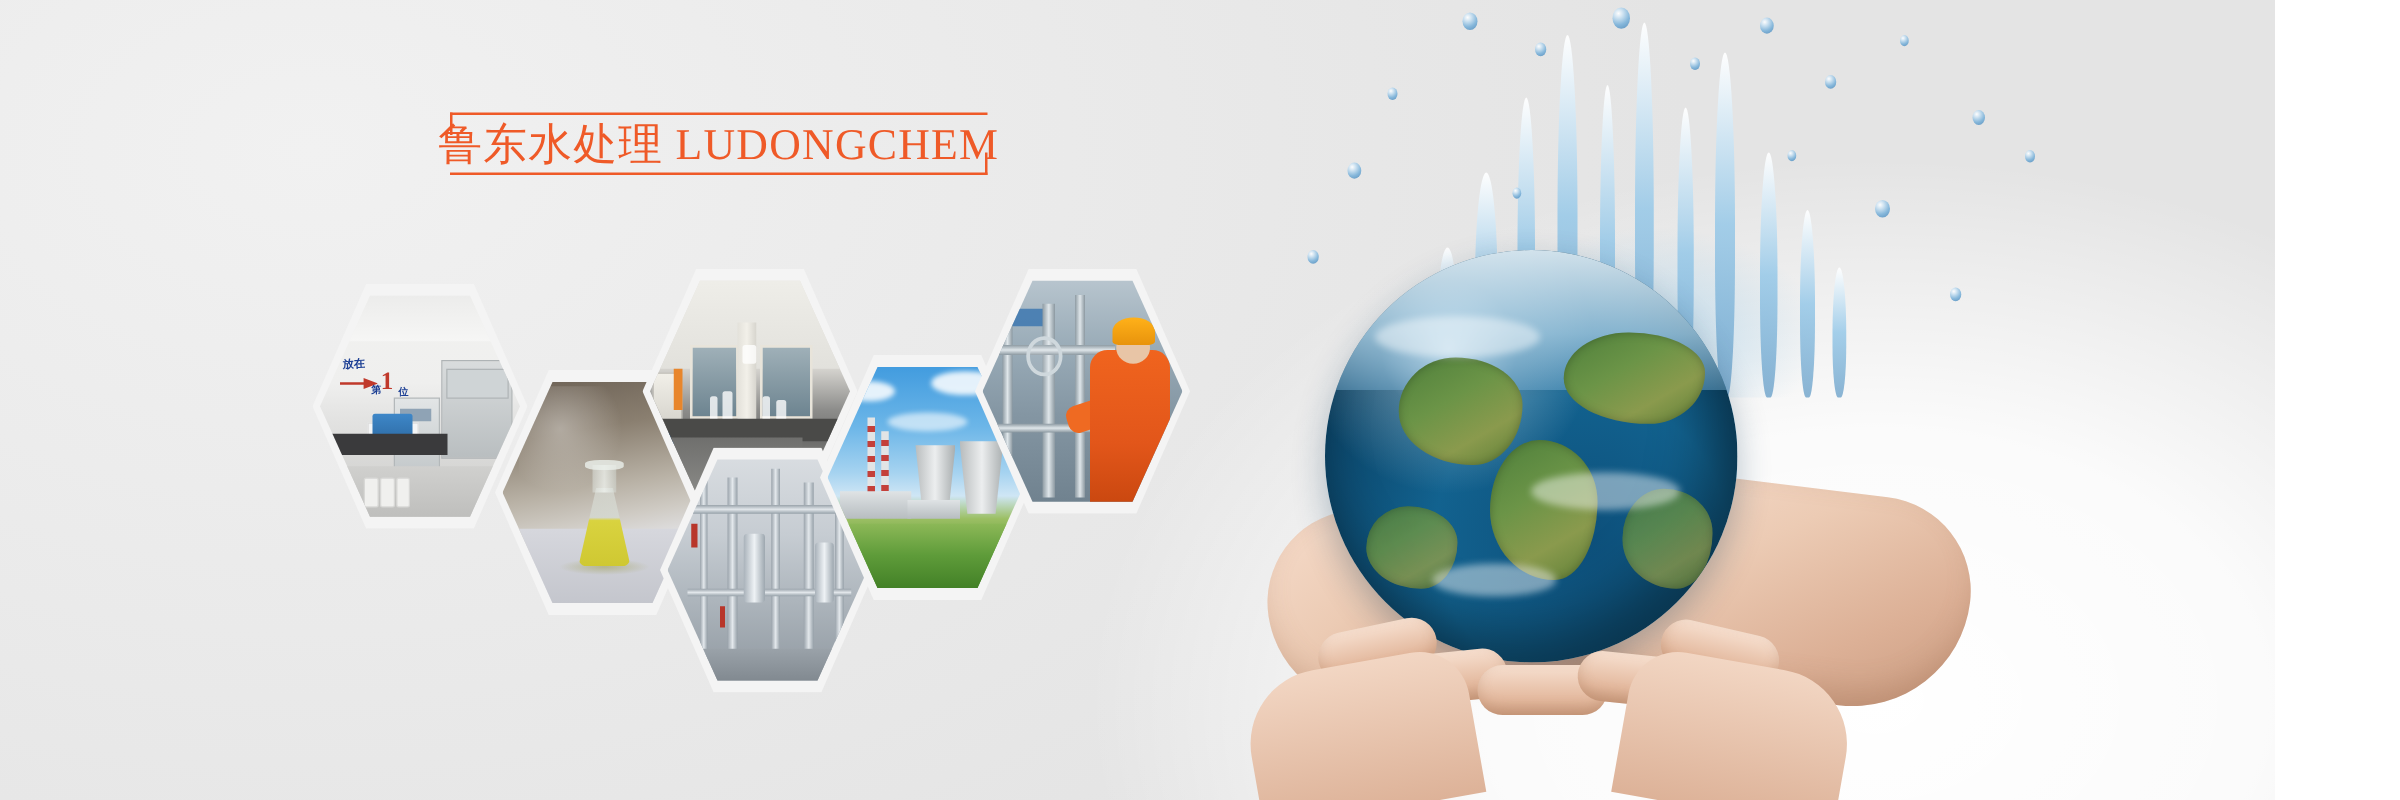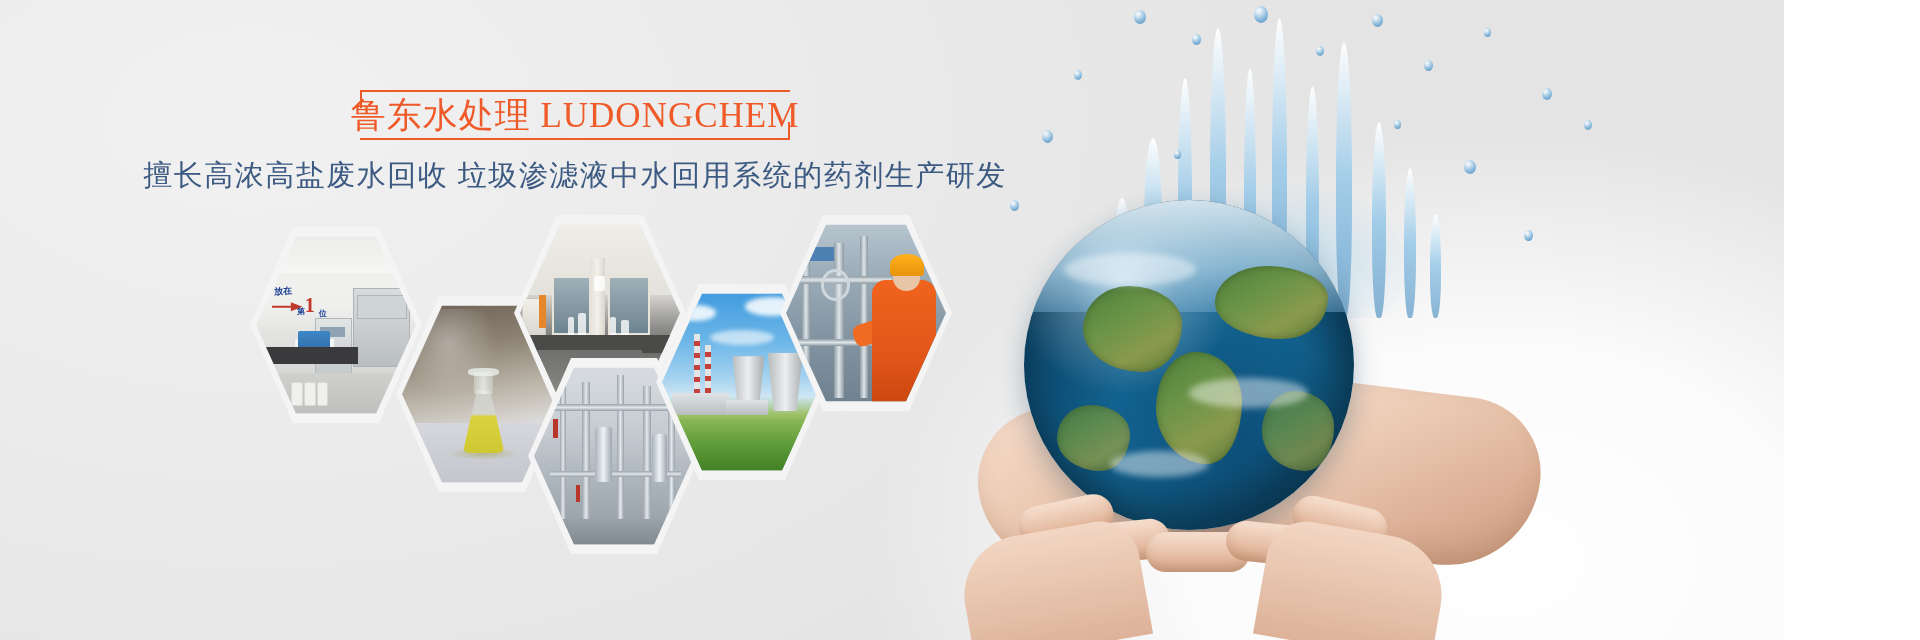--- a/index.html
+++ b/index.html
@@ -7,20 +7,21 @@
     width:1920px;height:640px;overflow:hidden;
     font-family:"Liberation Sans","DejaVu Sans",sans-serif;
     background:#ffffff;
   }
   #stage{
     position:relative;width:1784px;height:640px;overflow:hidden;
     background:
       radial-gradient(ellipse 900px 620px at 1500px 560px, #ffffff 0%, rgba(255,255,255,0.85) 35%, rgba(255,255,255,0) 70%),
       radial-gradient(ellipse 1100px 700px at 250px 120px, #f1f1f1 0%, #eaeaea 55%, #e4e4e4 100%),
       linear-gradient(160deg,#eeeeee 0%,#e9e9e9 45%,#ededed 70%,#f6f6f6 100%);
+    padding-left: 36px;
   }
 
   
   #textblock{position:absolute;left:0;top:88px;width:1150px;}
   #titlewrap{position:relative;width:430px;margin:0 auto;height:52px;}
   .brk{position:absolute;background:#ef5a28;}
   .brk-tl-v{left:0;top:2px;width:2px;height:18px;}
   .brk-tl-h{left:0;top:2px;width:430px;height:2px;}
   .brk-br-v{right:0;bottom:0;width:2px;height:18px;}
   .brk-br-h{right:0;bottom:0;width:430px;height:2px;}
@@ -172,21 +173,20 @@
 <div id="stage">
 
   <div id="textblock">
     <div id="titlewrap">
       <span class="brk brk-tl-v"></span>
       <span class="brk brk-tl-h"></span>
       <span class="brk brk-br-v"></span>
       <span class="brk brk-br-h"></span>
       <div id="title">鲁东水处理 LUDONGCHEM</div>
     </div>
-    <div id="subtitle">擅长高浓高盐废水回收  垃圾渗滤液中水回用系统的药剂生产研发</div>
   </div>
 
   <div id="hexes">
 
     <div class="hexring" style="left:250px;top:227px;width:172px;height:196px;"></div>
     <div class="hex" style="left:256px;top:233px;width:160px;height:184px;">
       <div class="img-lab1">
         <div class="lab1-ceiling"></div>
         <div class="lab1-cab"></div>
         <div class="lab1-mach"></div>

